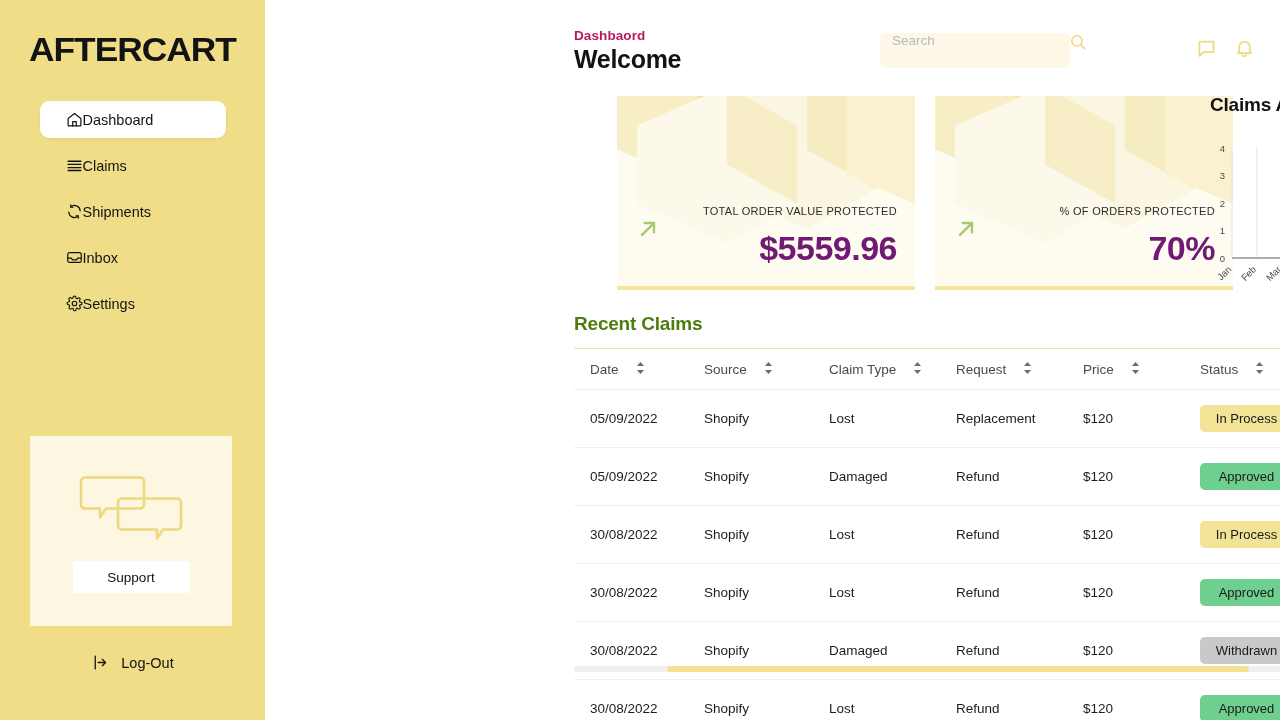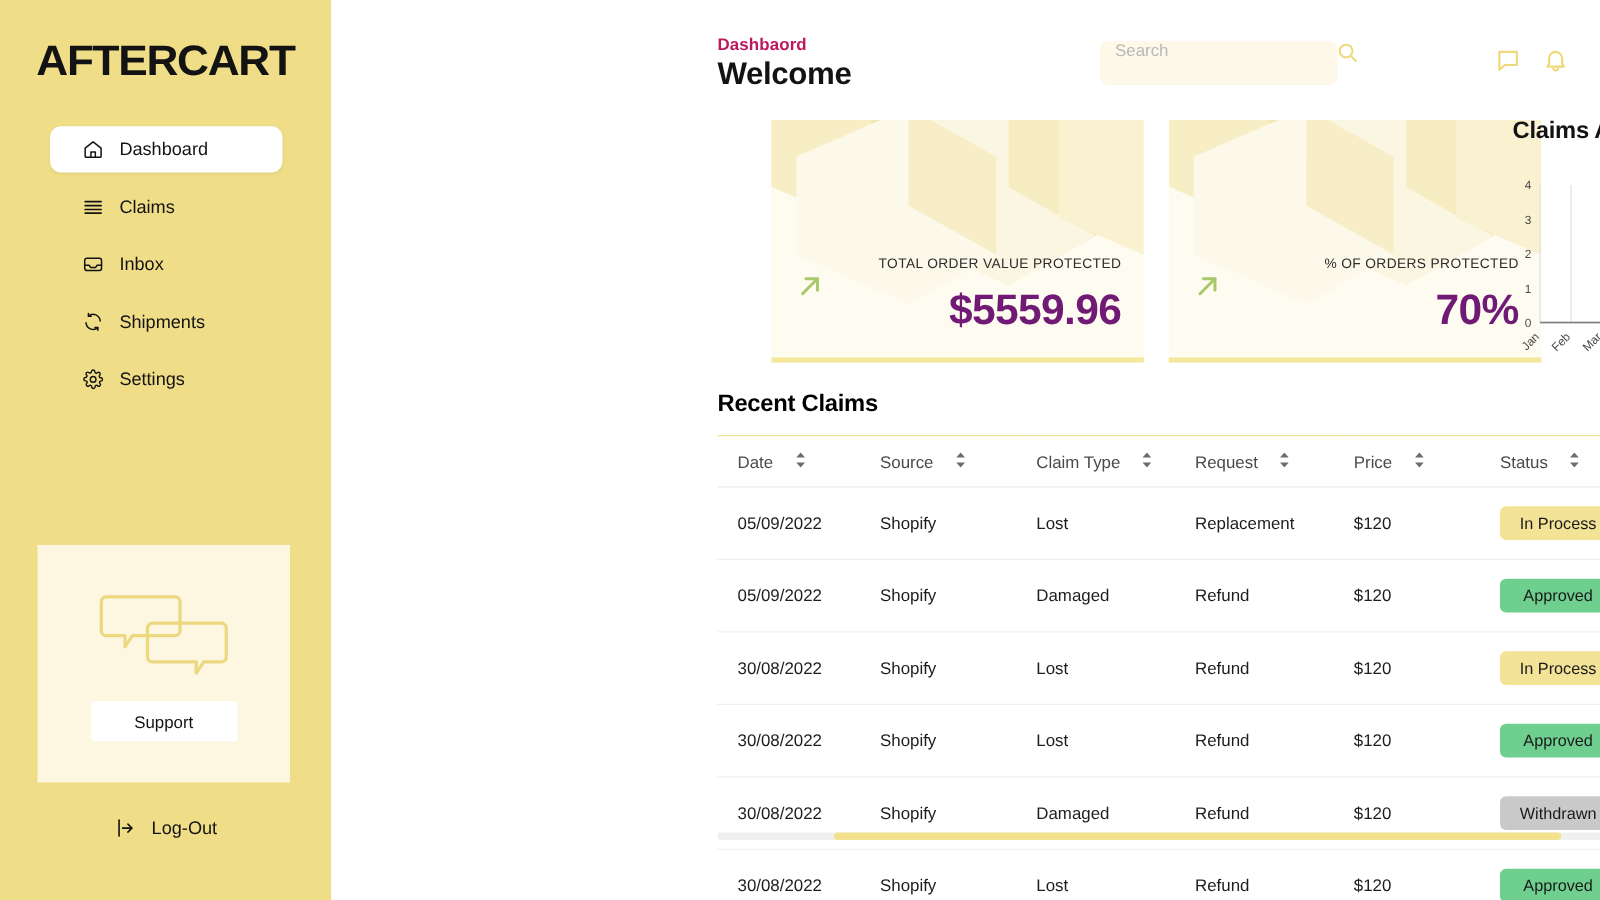--- a/index.html
+++ b/index.html
@@ -19,21 +19,21 @@
   }
   .logo {
     margin-top: 30px;
     font-size: 34px; font-weight: 700; letter-spacing: -1px;
     color: #131313; font-family: "Liberation Sans", sans-serif;
     transform: scaleX(1.04);
   }
   .nav { margin-top: 32px; width: 100%; display: flex; flex-direction: column; align-items: center; }
   .nav-item {
     width: 186px; height: 37px;
-    display: flex; align-items: center; gap: 13px;
+    display: flex; align-items: center; 
     padding-left: 26px; margin-bottom: 9px;
     border-radius: 9px; color: #131313; font-size: 14.5px;
     cursor: pointer;
   }
   .nav-item.active { background: #ffffff; box-shadow: 0 1px 3px rgba(0,0,0,.06); }
   .nav-ico { width: 17px; height: 17px; display: block; flex: 0 0 17px; }
   .nav-ico svg { width: 17px; height: 17px; display: block; }
 
   
   .support-card {
@@ -91,21 +91,21 @@
   .stat-text { position: absolute; right: 18px; bottom: 18px; text-align: right; }
   .stat-label { font-size: 11px; letter-spacing: .3px; color: #2c2c2c; }
   .stat-value { font-size: 34px; font-weight: 700; color: #701a75; margin-top: 12px; letter-spacing: -.5px; }
 
   
   .chart-head { position: absolute; left: 945px; top: 94px; display: flex; align-items: center; gap: 60px; width: 300px; }
   .chart-title { font-size: 19px; font-weight: 700; color: #131313; letter-spacing: -.2px; }
   .chart-box { position: absolute; left: 945px; top: 140px; width: 300px; height: 165px; }
 
   
-  .rc-title { position: absolute; left: 309px; top: 313px; font-size: 19px; font-weight: 700; color: #000000; letter-spacing: -.2px; }
+  .rc-title { position: absolute; left: 309px; top: 313px; font-size: 19px; font-weight: 700; color: #4d7c0f; letter-spacing: -.2px; }
   .tbl-wrap { position: absolute; left: 309px; top: 348px; width: 776px; }
   table { border-collapse: collapse; width: 100%; table-layout: fixed; }
   thead tr { border-top: 1.5px solid #f2e49a; }
   th {
     text-align: left; font-size: 13.5px; font-weight: 400; color: #4a4a4a;
     padding: 13px 0 12px 0; border-bottom: 1px solid #ededed; cursor: pointer;
   }
   th .th-in { display: flex; align-items: center; gap: 18px; }
   td { font-size: 13.5px; color: #1d1d1d; padding: 15px 0; border-bottom: 1px solid #efefef; }
   .col-date { width: 130px; padding-left: 16px !important; }
@@ -155,37 +155,37 @@
           <svg viewBox="0 0 24 24" fill="none" stroke="#131313" stroke-width="1.9" stroke-linecap="round">
               <path d="M3 6h18M3 10.5h18M3 15h18M3 19h18"></path>
             </svg>
         </span>
         <span>Claims</span>
       </div>
 
       <div class="nav-item">
         <span class="nav-ico">
           <svg viewBox="0 0 24 24" fill="none" stroke="#131313" stroke-width="1.7" stroke-linecap="round" stroke-linejoin="round">
-              <rect x="2.5" y="5" width="19" height="14" rx="2.5"></rect>
-              <path d="M2.5 13h5l1.6 2.4h5.8L16.5 13h5"></path>
-            </svg>
-        </span>
-        <span>Inbox</span>
-      </div>
-
-      <div class="nav-item">
-        <span class="nav-ico">
-          <svg viewBox="0 0 24 24" fill="none" stroke="#131313" stroke-width="1.7" stroke-linecap="round" stroke-linejoin="round">
               <path d="M20 11a8 8 0 0 0-13.3-5.5"></path>
               <path d="M4 13a8 8 0 0 0 13.3 5.5"></path>
               <path d="M6.7 2.5v3.2h3.2"></path>
               <path d="M17.3 21.5v-3.2h-3.2"></path>
             </svg>
         </span>
         <span>Shipments</span>
+      </div>
+
+      <div class="nav-item">
+        <span class="nav-ico">
+          <svg viewBox="0 0 24 24" fill="none" stroke="#131313" stroke-width="1.7" stroke-linecap="round" stroke-linejoin="round">
+              <rect x="2.5" y="5" width="19" height="14" rx="2.5"></rect>
+              <path d="M2.5 13h5l1.6 2.4h5.8L16.5 13h5"></path>
+            </svg>
+        </span>
+        <span>Inbox</span>
       </div>
 
       <div class="nav-item">
         <span class="nav-ico">
           <svg viewBox="0 0 24 24" fill="none" stroke="#131313" stroke-width="1.6" stroke-linecap="round" stroke-linejoin="round">
               <circle cx="12" cy="12" r="3.2"></circle>
               <path d="M19.3 14.6a1.6 1.6 0 0 0 .32 1.76l.06.06a1.9 1.9 0 1 1-2.7 2.7l-.05-.06a1.6 1.6 0 0 0-1.77-.32 1.6 1.6 0 0 0-.97 1.47v.17a1.9 1.9 0 1 1-3.8 0v-.09a1.6 1.6 0 0 0-1.05-1.46 1.6 1.6 0 0 0-1.77.32l-.05.06a1.9 1.9 0 1 1-2.7-2.7l.06-.06a1.6 1.6 0 0 0 .32-1.77 1.6 1.6 0 0 0-1.47-.97H3.4a1.9 1.9 0 1 1 0-3.8h.09a1.6 1.6 0 0 0 1.46-1.05 1.6 1.6 0 0 0-.32-1.77l-.06-.05a1.9 1.9 0 1 1 2.7-2.7l.06.06a1.6 1.6 0 0 0 1.76.32h.08a1.6 1.6 0 0 0 .97-1.47V3.4a1.9 1.9 0 1 1 3.8 0v.09a1.6 1.6 0 0 0 .97 1.47 1.6 1.6 0 0 0 1.77-.32l.05-.06a1.9 1.9 0 1 1 2.7 2.7l-.06.06a1.6 1.6 0 0 0-.32 1.76v.08a1.6 1.6 0 0 0 1.47.97h.17a1.9 1.9 0 1 1 0 3.8h-.09a1.6 1.6 0 0 0-1.46.97z"></path>
             </svg>
         </span>
         <span>Settings</span>

